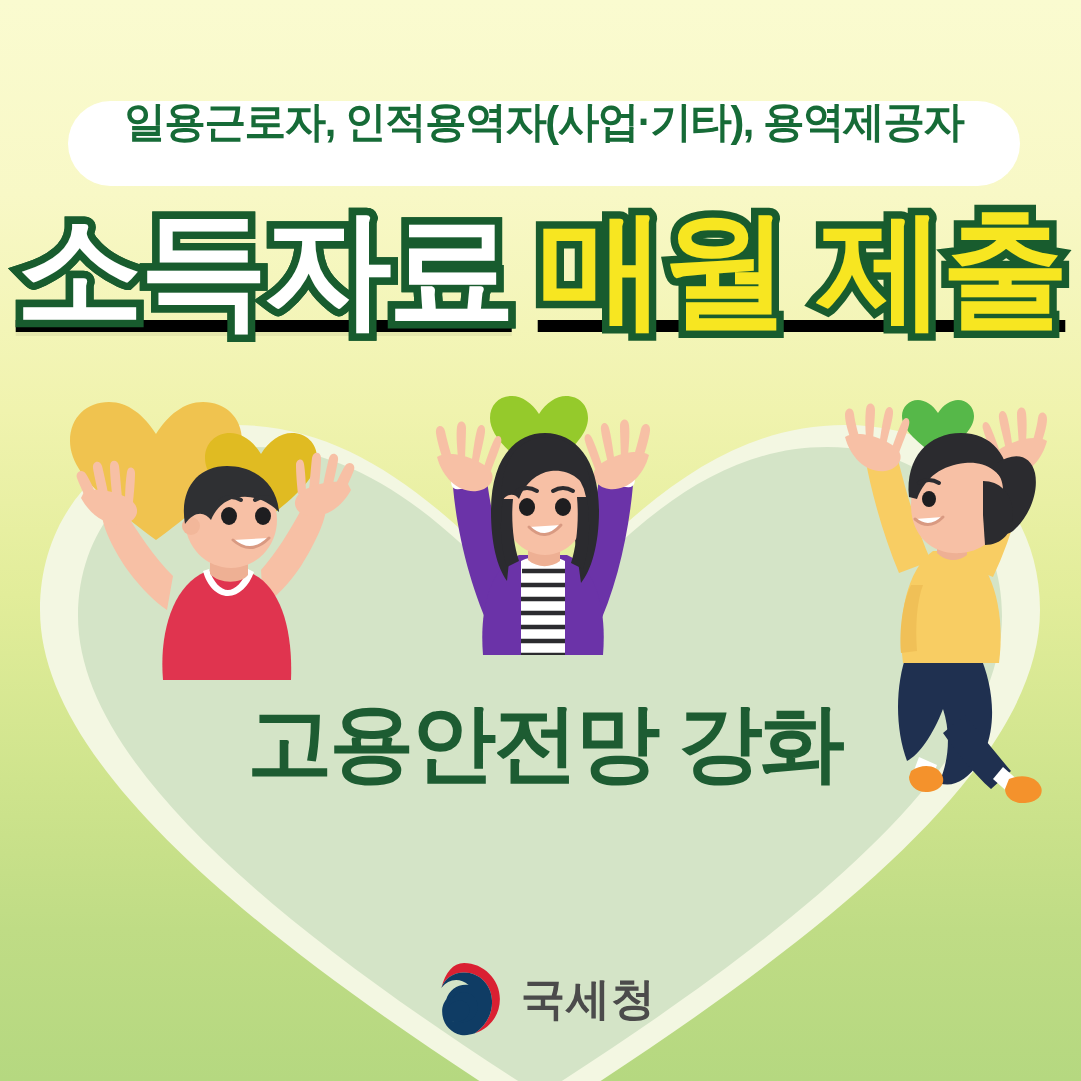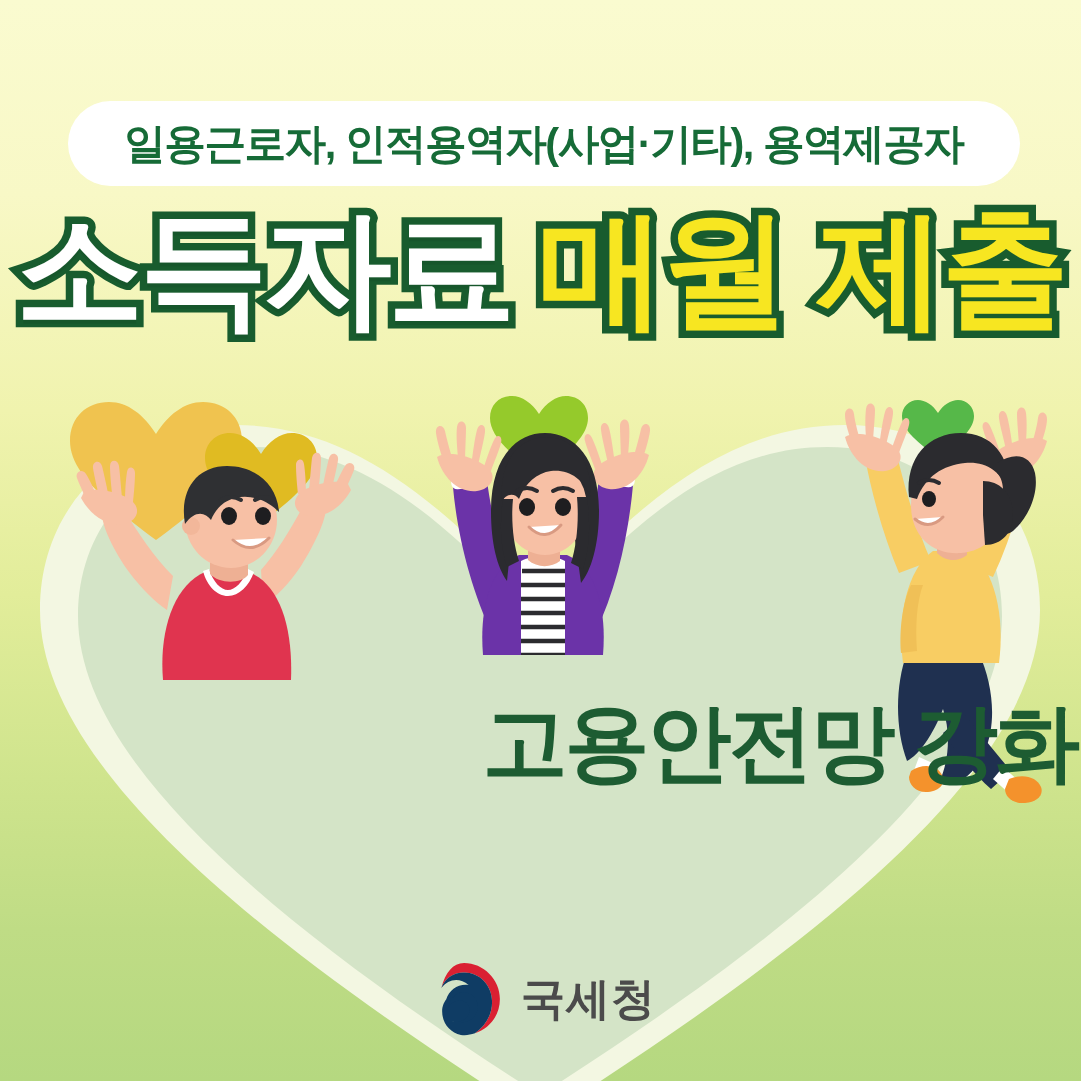--- a/index.html
+++ b/index.html
@@ -34,21 +34,20 @@
   .pill {
     position: absolute;
     left: 68px;
     top: 101px;
     width: 952px;
     height: 85px;
     background: #ffffff;
     border-radius: 45px;
     z-index: 5;
     display: flex;
-    align-items: center;
     justify-content: center;
   }
   .pill-text {
     font-size: 42px;
     font-weight: 700;
     color: #166b37;
     letter-spacing: -1.5px;
     white-space: nowrap;
     line-height: 1;
     transform: scaleX(0.99);
@@ -60,41 +59,42 @@
     left: 0;
     right: 0;
     top: 205px;
     z-index: 6;
     text-align: center;
     white-space: nowrap;
     line-height: 1;
     font-size: 128px;
     font-weight: 900;
     letter-spacing: -4px;
+    text-decoration: underline;
   }
   .hl-white {
     color: #ffffff;
     -webkit-text-stroke: 15px #185c2e;
     paint-order: stroke fill;
     text-shadow: 0 4px 0 rgba(0,0,0,0.06);
   }
   .hl-yellow {
     color: #f7e621;
     -webkit-text-stroke: 15px #185c2e;
     paint-order: stroke fill;
   }
 
   
   .sub-headline {
     position: absolute;
     left: 0;
     right: 4px;
     top: 694px;
     z-index: 6;
-    text-align: right;
+    text-align: center;
     color: #1d5c32;
     font-weight: 900;
     font-size: 85px;
     line-height: 1.16;
     letter-spacing: -3px;
     white-space: nowrap;
     margin-left: 12px;
   }
   .sub-headline .l2 { letter-spacing: -2px; }
 

